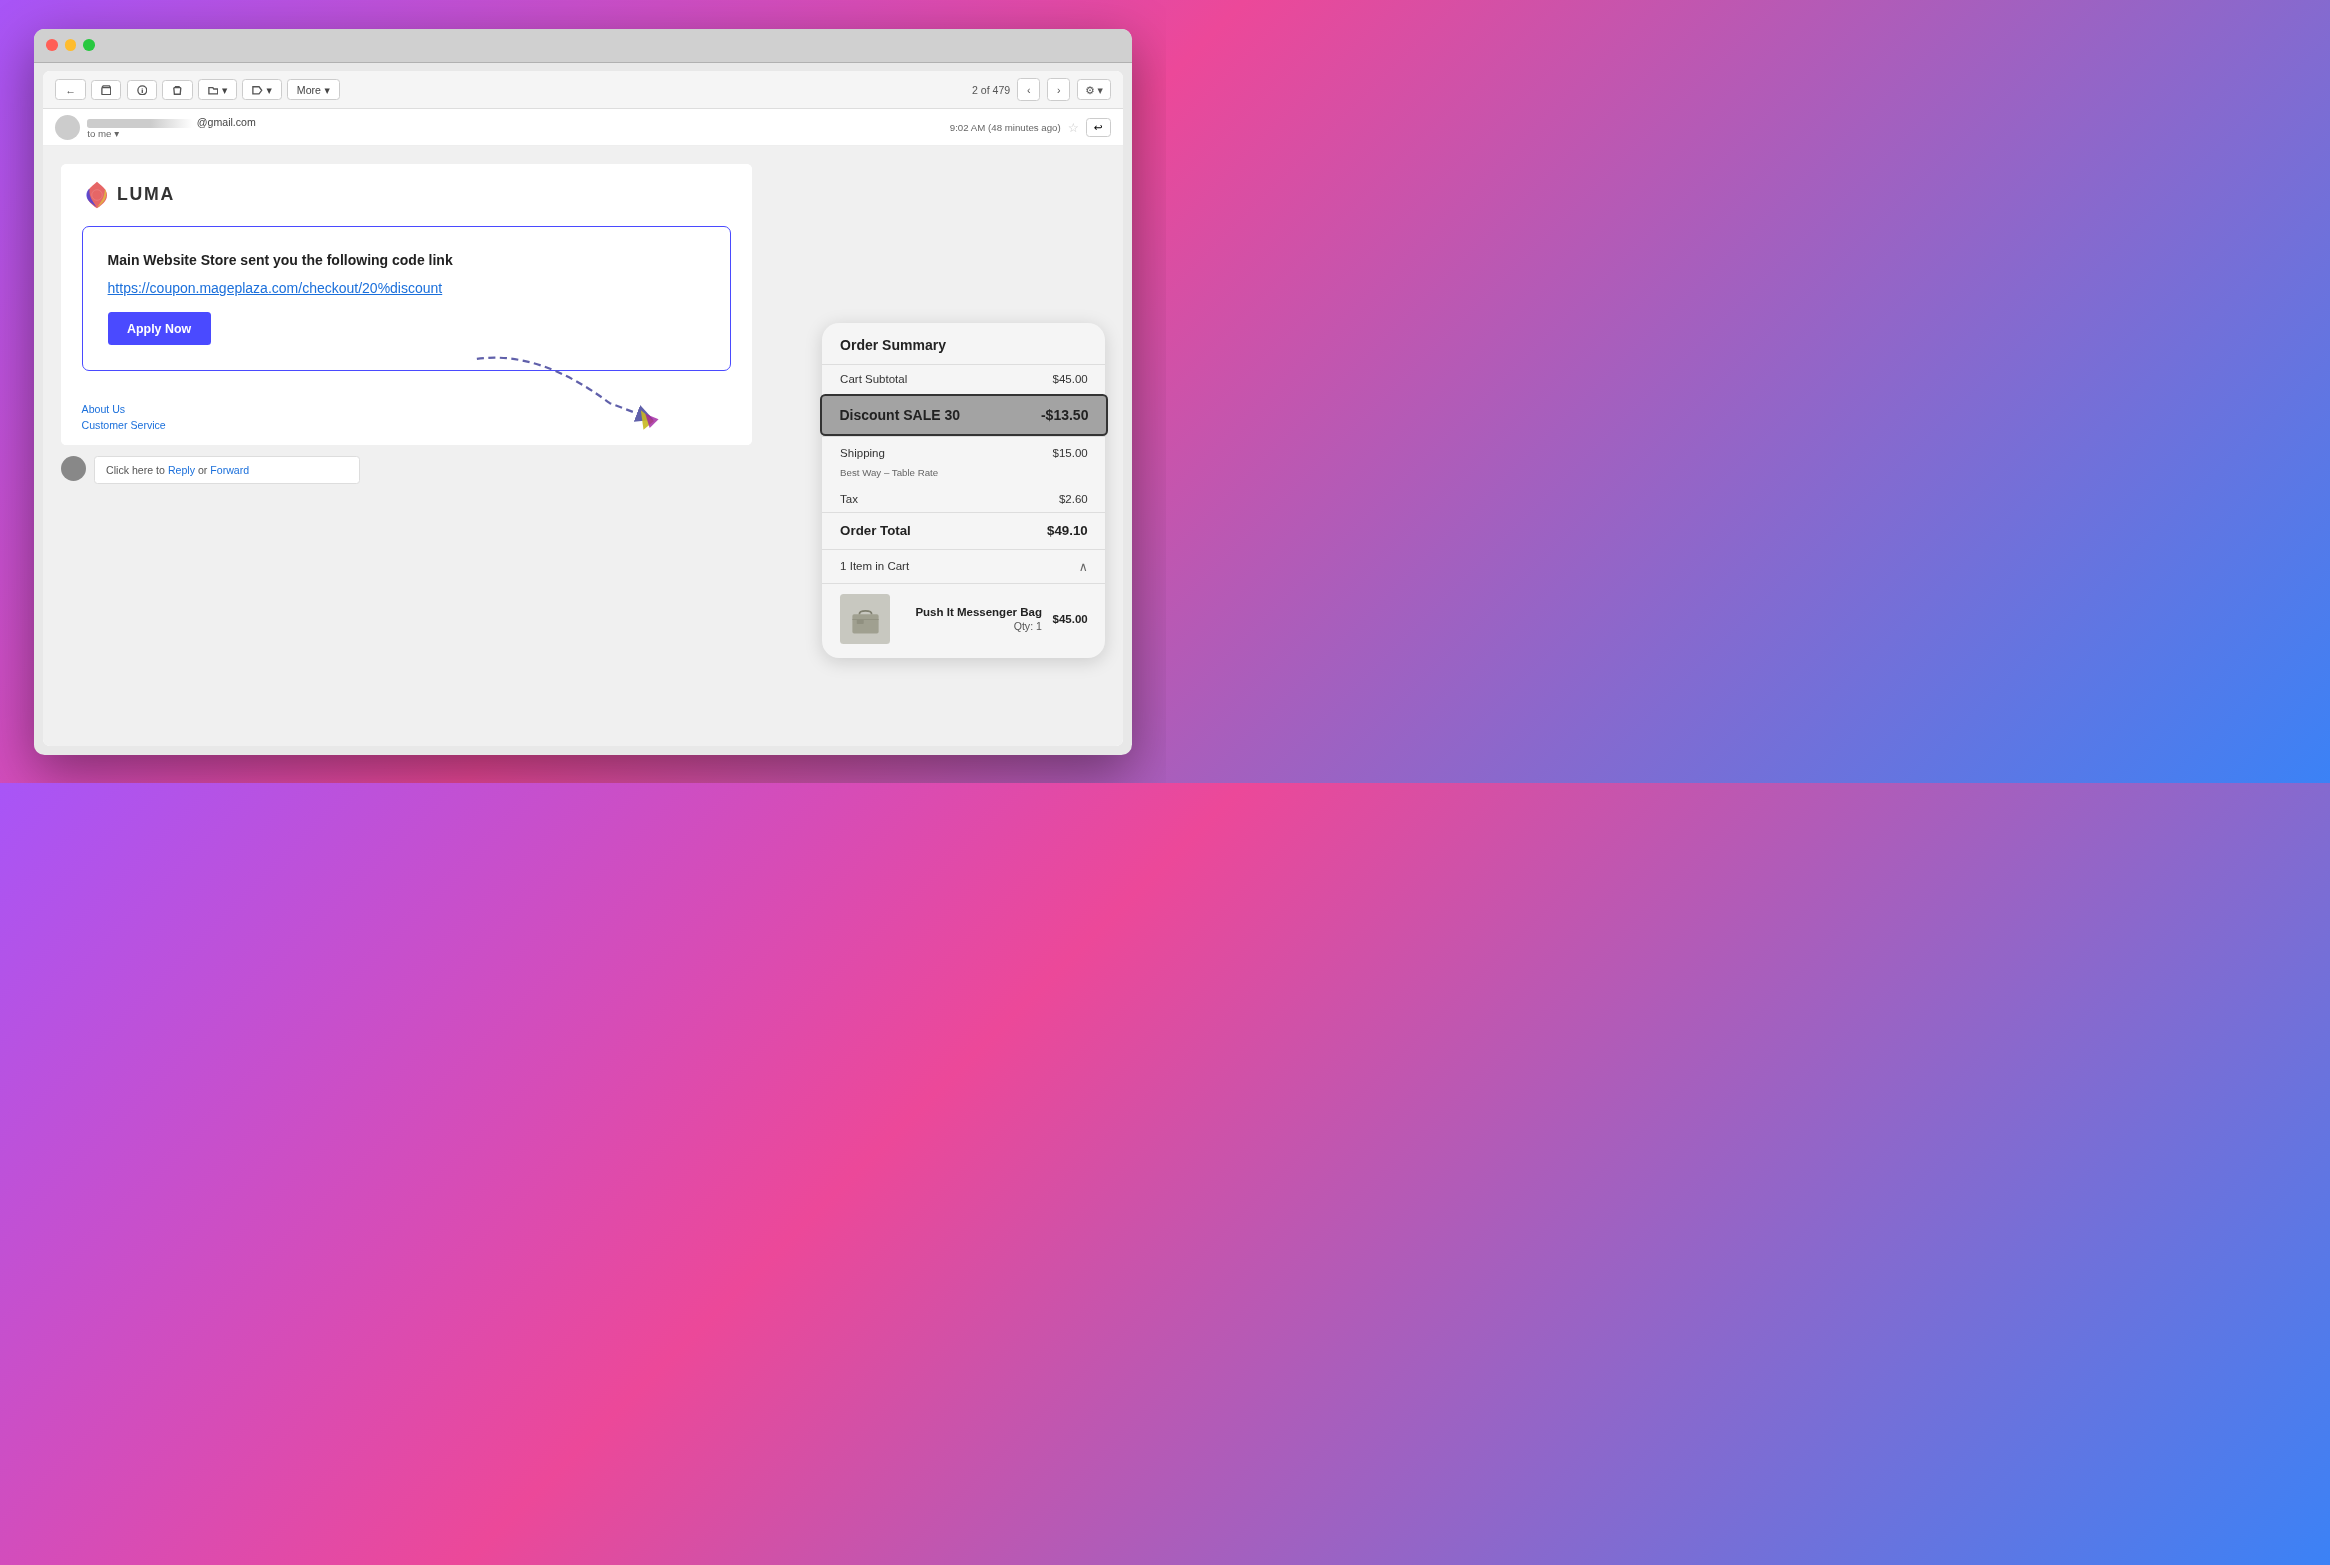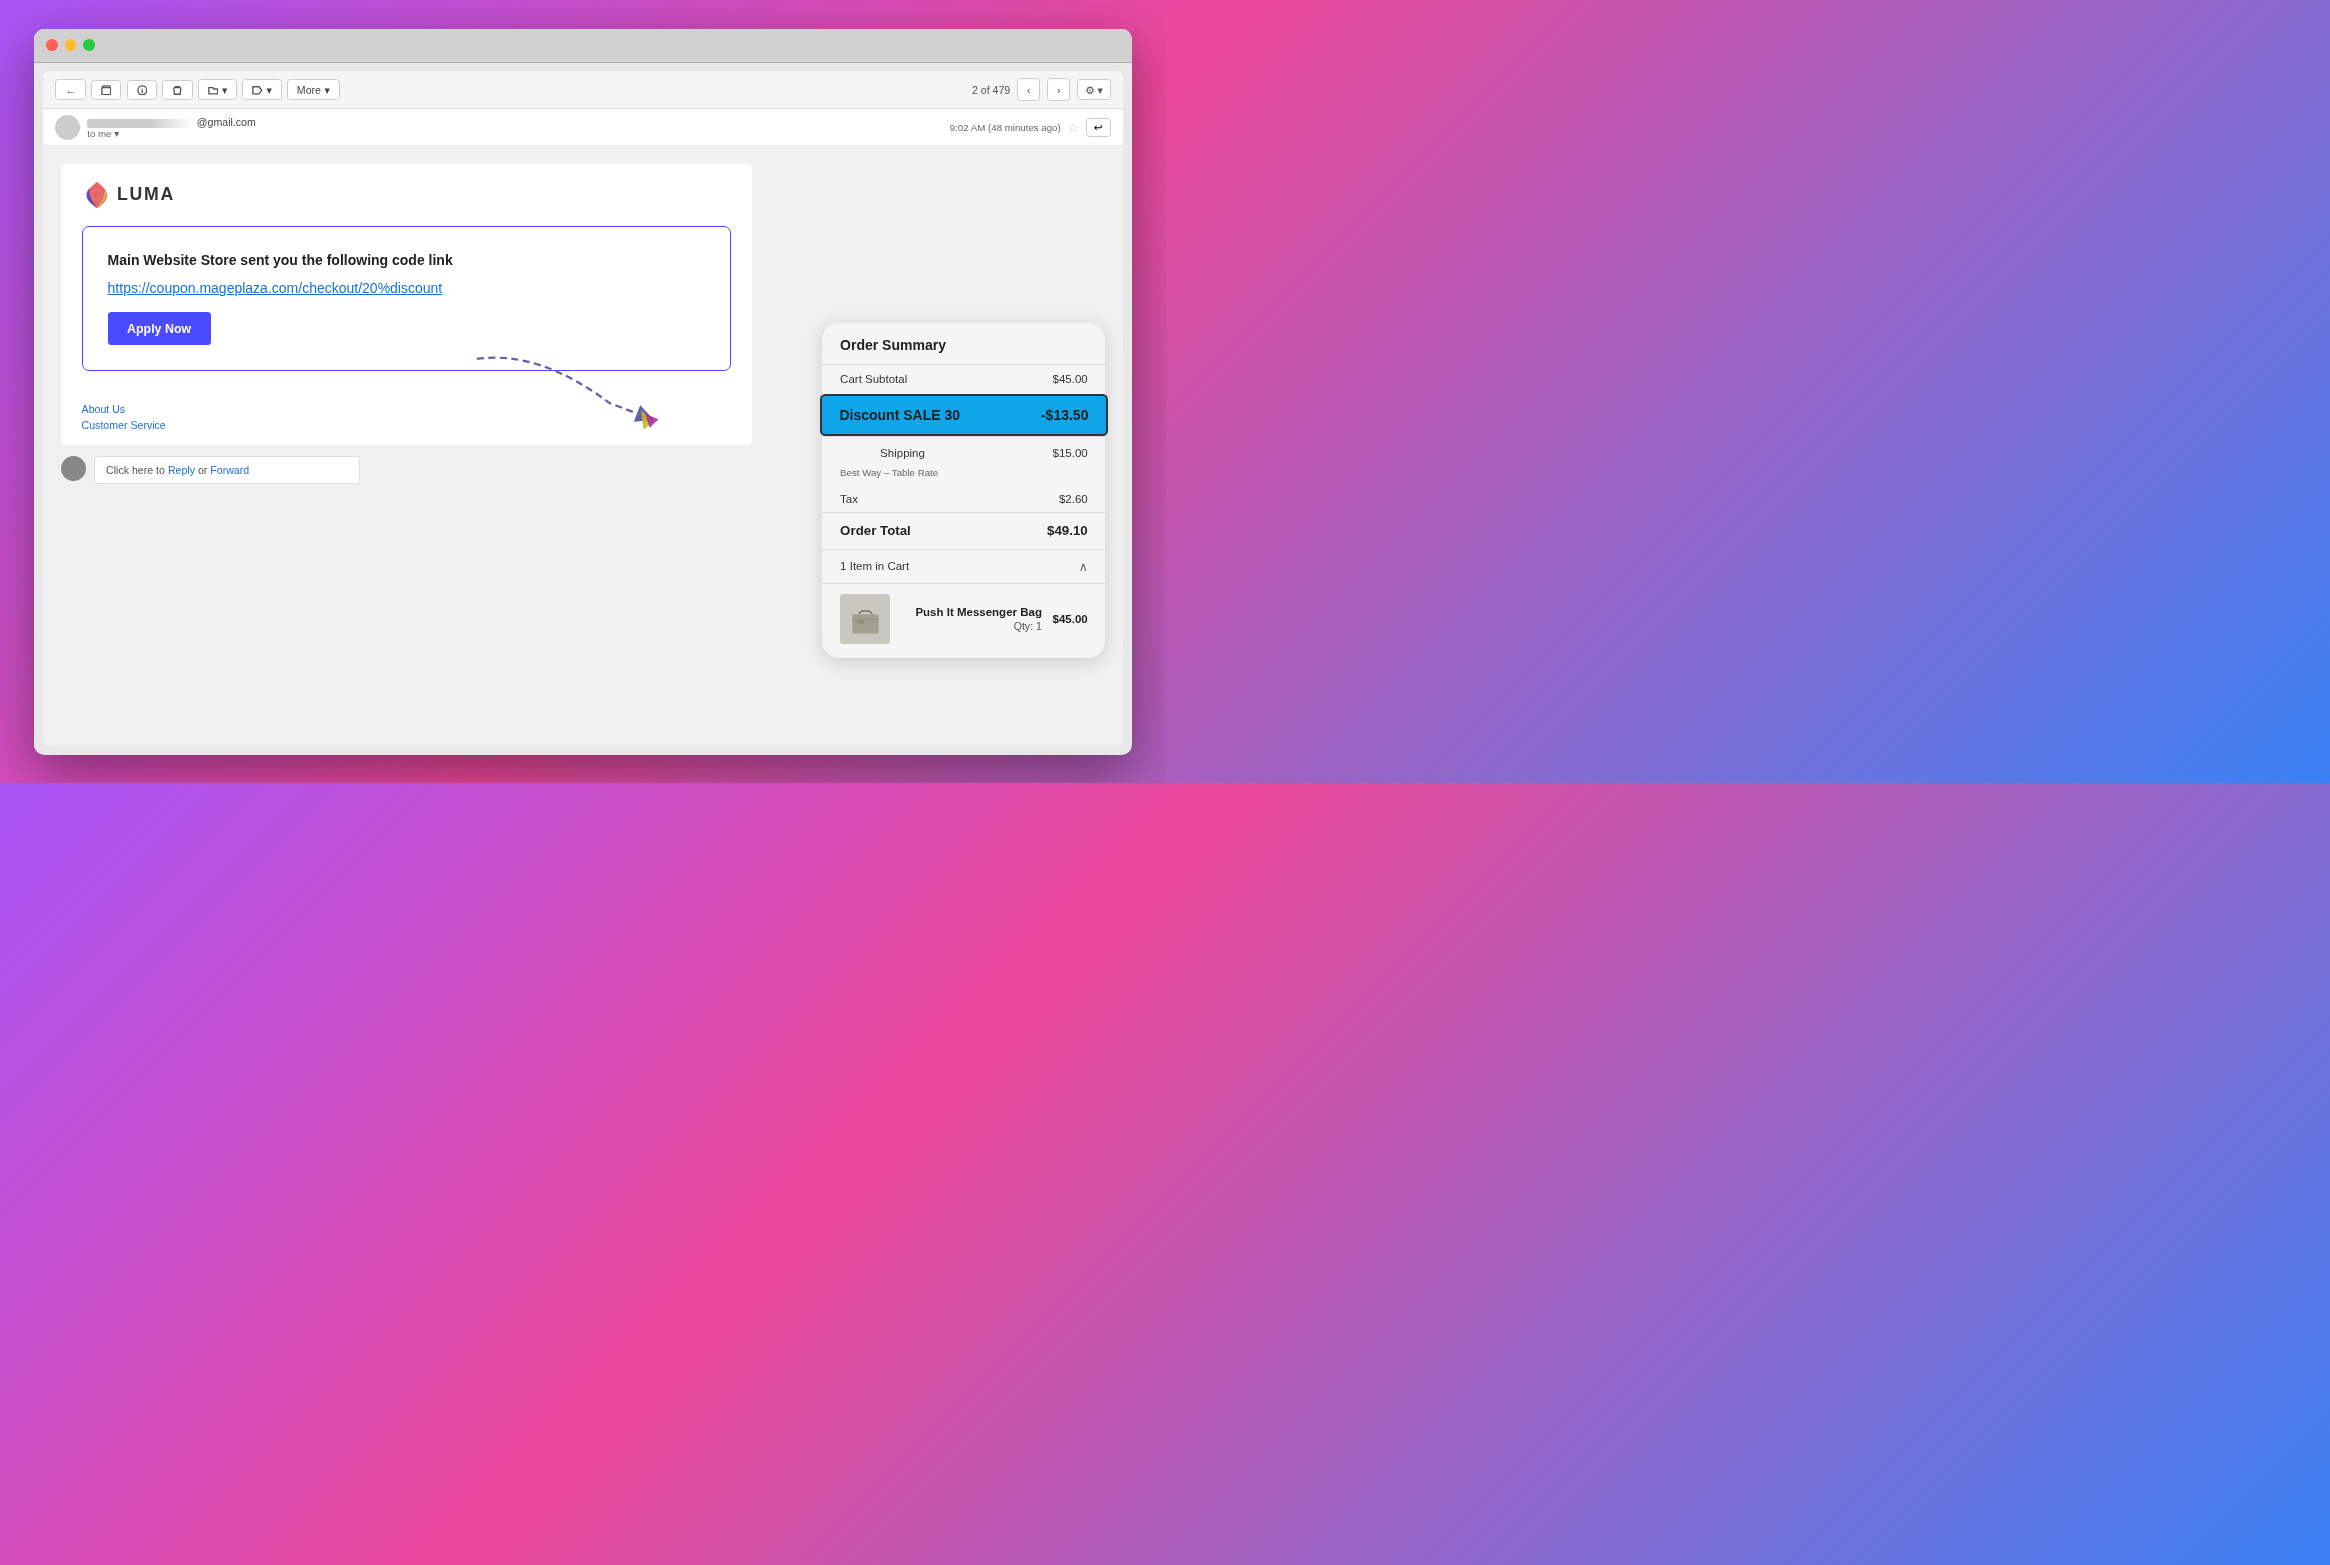--- a/index.html
+++ b/index.html
@@ -385,21 +385,21 @@
 
     .order-row.subtotal {
       border-bottom: none;
     }
 
     .discount-row {
       display: flex;
       justify-content: space-between;
       align-items: center;
       padding: 10.6px 17.7px;
-      background: #0ea5e9;
+      background: #a3a3a3;
       border: 2.7px solid #333;
       border-radius: 5.3px;
       margin: 0 -2.7px;
       position: relative;
       z-index: 5;
     }
 
     .discount-label {
       font-size: 14px;
       font-weight: 700;
@@ -417,21 +417,20 @@
       border-top: 0.9px solid #ddd;
     }
 
     .shipping-row {
       display: flex;
       justify-content: space-between;
       align-items: center;
       font-size: 11.5px;
       color: #333;
       padding: 3.5px 0;
-      margin-left: 40px;
     }
 
     .shipping-note {
       font-size: 9.7px;
       color: #666;
     }
 
     .tax-row {
       display: flex;
       justify-content: space-between;

